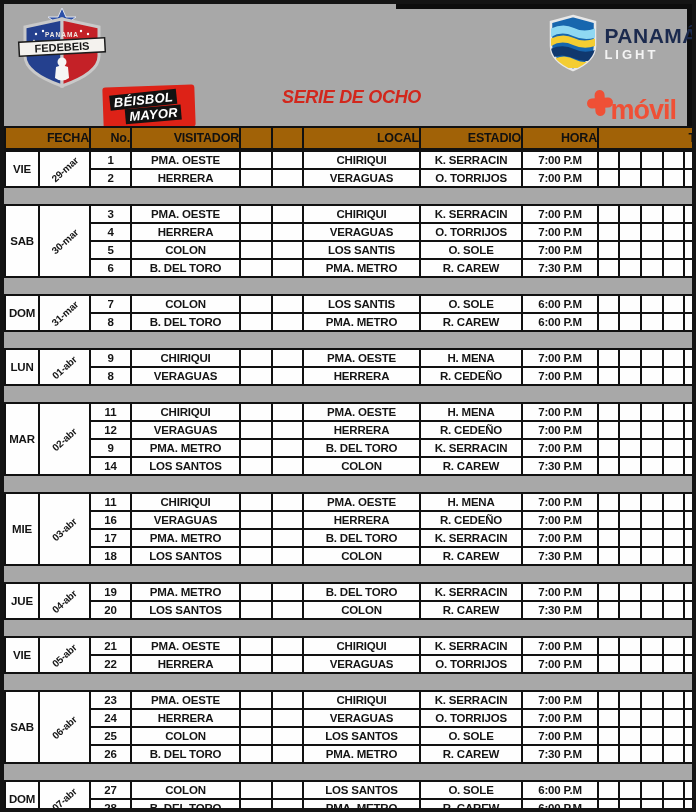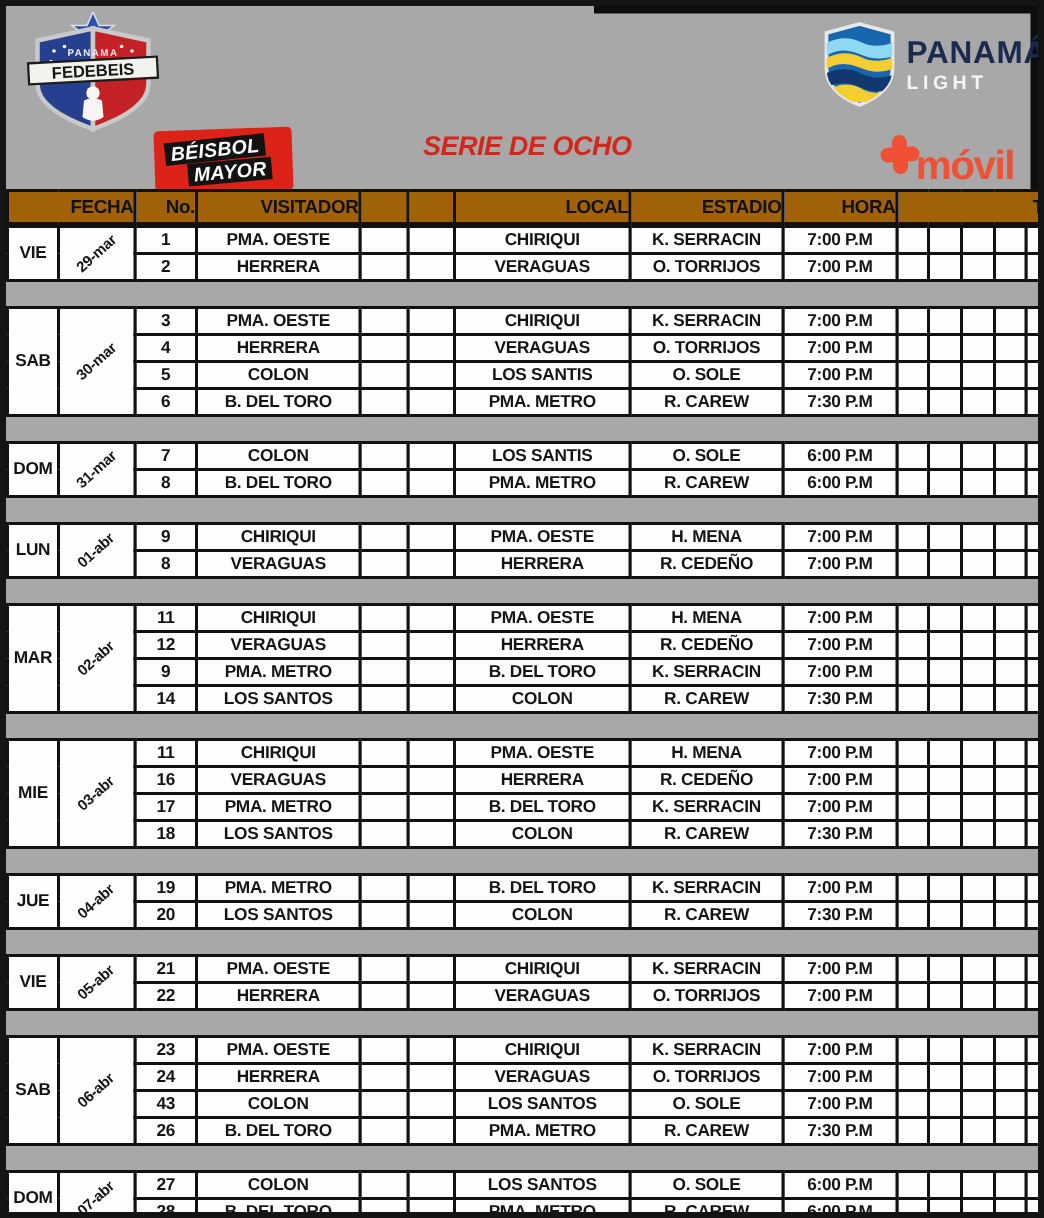--- a/index.html
+++ b/index.html
@@ -687,21 +687,21 @@
               <td class="team-cell">VERAGUAS</td>
               <td class="estadio-cell">O. TORRIJOS</td>
               <td class="hora-cell">7:00 P.M</td>
               <td class="tv-cell"></td>
               <td class="tv-cell"></td>
               <td class="tv-cell"></td>
               <td class="tv-cell"></td>
               <td class="tv-cell"></td>
             </tr>
             <tr class="game-row">
-              <td class="no-cell">43</td>
+              <td class="no-cell">25</td>
               <td class="team-cell">COLON</td>
               <td class="mini-cell"></td>
               <td class="mini-cell"></td>
               <td class="team-cell">LOS SANTOS</td>
               <td class="estadio-cell">O. SOLE</td>
               <td class="hora-cell">7:00 P.M</td>
               <td class="tv-cell"></td>
               <td class="tv-cell"></td>
               <td class="tv-cell"></td>
               <td class="tv-cell"></td>

